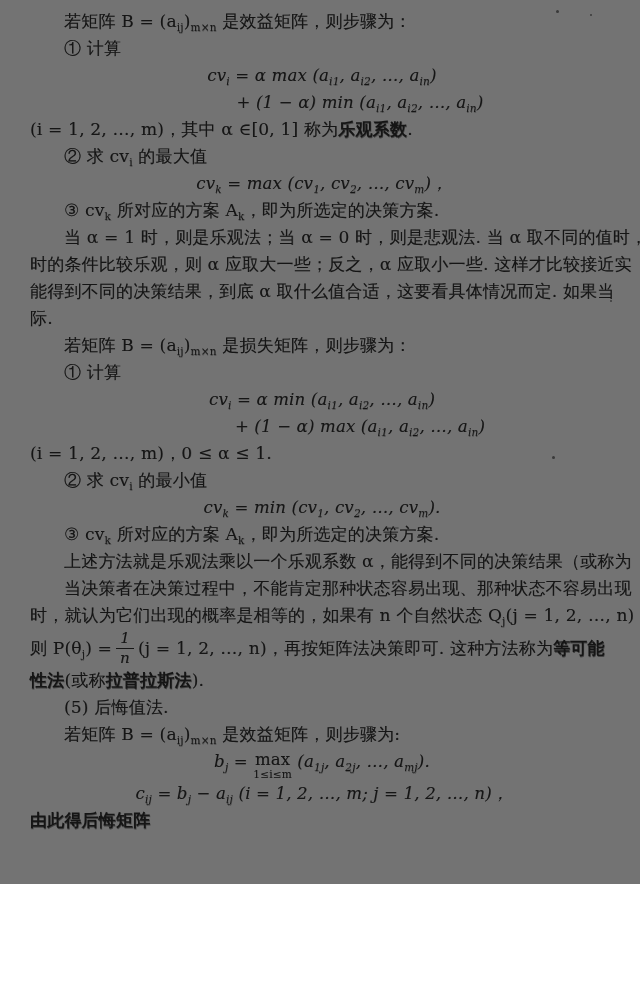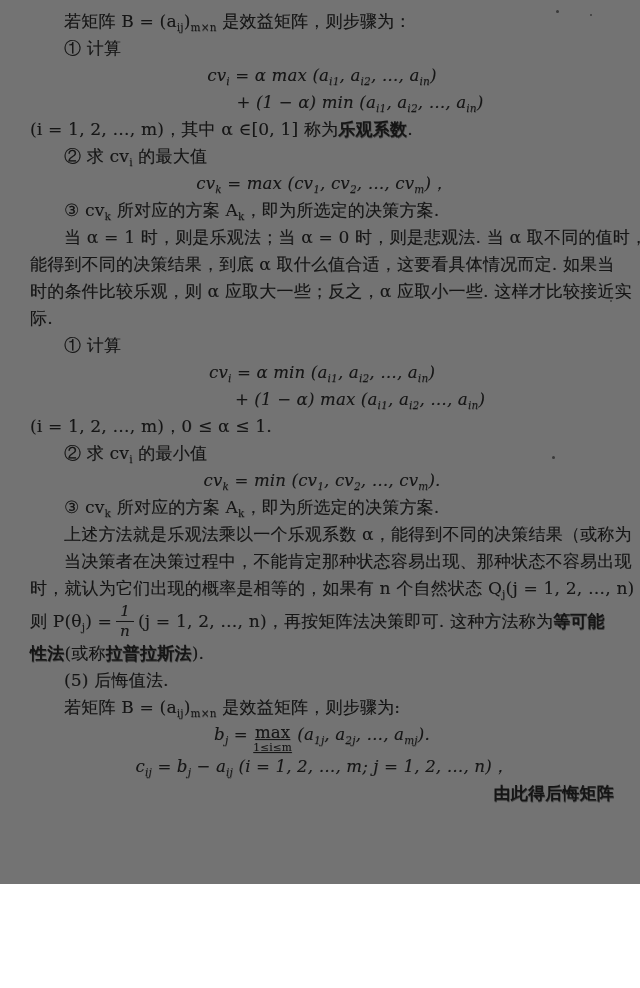--- a/index.html
+++ b/index.html
@@ -19,30 +19,30 @@
     text-shadow:0.3px 0.3px 0 rgba(20,20,20,0.35);
     letter-spacing:0.2px;
   }
   .line{white-space:nowrap;}
   .indent{text-indent:2em;}
   .center{text-align:center;}
   .shift-right{transform:translateX(38px);}
   .formula{font-style:italic;font-size:16.5px;}
   .formula sub{font-style:italic;}
   sub{font-size:10.5px;line-height:0;}
-  b,.bold{font-weight:700;text-shadow:0.5px 0.5px 0 rgba(20,20,20,0.5);text-align:right;}
+  b,.bold{font-weight:700;text-shadow:0.5px 0.5px 0 rgba(20,20,20,0.5);}
   .frac{
     display:inline-block;text-align:center;vertical-align:-9px;
     line-height:1;margin:0 4px;font-style:italic;font-size:15px;
   }
   .frac .num{display:block;padding:0 4px 2px;}
   .frac .den{display:block;border-top:1.2px solid #151515;padding:2px 4px 0;}
   .fracline{line-height:38px;}
   .underop{
-    display:inline-block;vertical-align:-11px;line-height:1;text-decoration:underline;
+    display:inline-block;vertical-align:-11px;line-height:1;
   }
   .underop .op{display:block;font-style:normal;font-size:16.5px;}
   .underop .limit{display:block;font-size:10.5px;margin-top:1px;font-style:normal;}
   .page-number{
     position:absolute;right:78px;top:948px;
     font-size:15px;font-weight:400;letter-spacing:2px;
   }
   .speck{position:absolute;background:#3a3a3a;border-radius:50%;}
   .speck.s1{left:556px;top:10px;width:3px;height:3px;}
   .speck.s2{left:590px;top:14px;width:2px;height:2px;}
@@ -71,26 +71,27 @@
     <div class="line"><span>(i = 1, 2, …, m)，其中 α ∈[0, 1] 称为</span><b>乐观系数</b><span>.</span></div>
 
     <div class="line indent">② 求 cv<sub>i</sub> 的最大值</div>
 
     <div class="line center formula">cv<sub>k</sub> = max (cv<sub>1</sub>, cv<sub>2</sub>, …, cv<sub>m</sub>)，</div>
 
     <div class="line indent">③ cv<sub>k</sub> 所对应的方案 A<sub>k</sub>，即为所选定的决策方案.</div>
 
     <div class="line indent">当 α = 1 时，则是乐观法；当 α = 0 时，则是悲观法. 当 α 取不同的值时，可</div>
 
+    <div class="line">时的条件比较乐观，则 α 应取大一些；反之，α 应取小一些. 这样才比较接近实</div>
+
     <div class="line">能得到不同的决策结果，到底 α 取什么值合适，这要看具体情况而定. 如果当</div>
-
-    <div class="line">时的条件比较乐观，则 α 应取大一些；反之，α 应取小一些. 这样才比较接近实</div>
 
     <div class="line">际.</div>
 
+    <div class="line indent">若矩阵 B = (a<sub>ij</sub>)<sub>m×n</sub> 是损失矩阵，则步骤为：</div>
 
     <div class="line indent">① 计算</div>
 
     <div class="line center formula">cv<sub>i</sub> = α min (a<sub>i1</sub>, a<sub>i2</sub>, …, a<sub>in</sub>)</div>
 
     <div class="line center formula shift-right">+ (1 − α) max (a<sub>i1</sub>, a<sub>i2</sub>, …, a<sub>in</sub>)</div>
 
     <div class="line">(i = 1, 2, …, m)，0 ≤ α ≤ 1.</div>
 
     <div class="line indent">② 求 cv<sub>i</sub> 的最小值</div>

